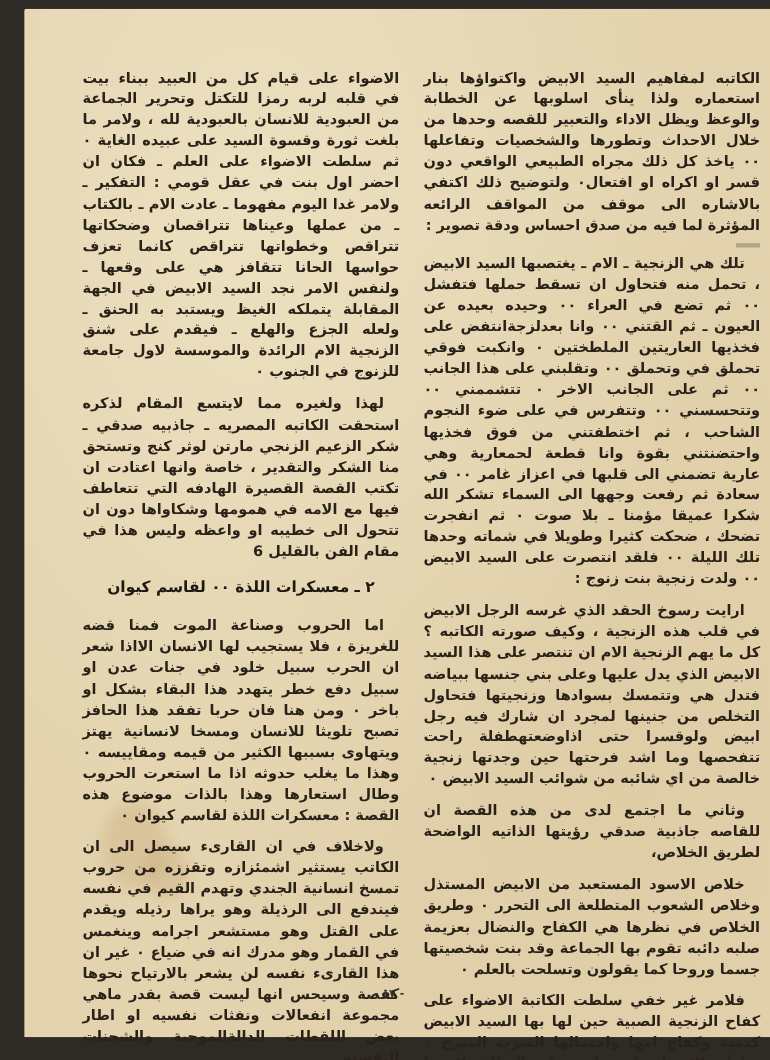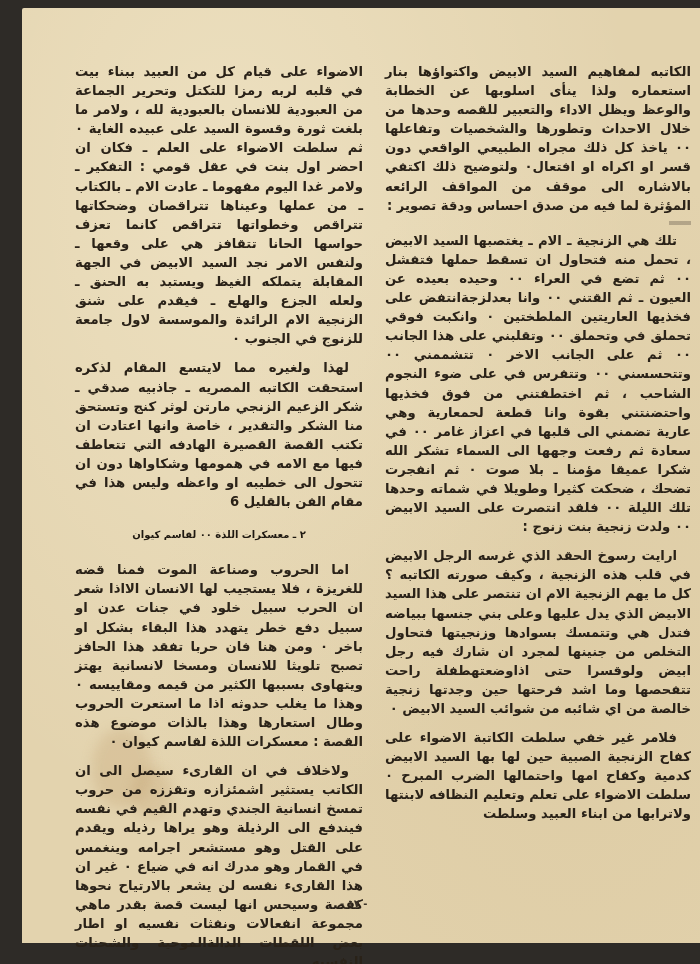--- a/index.html
+++ b/index.html
@@ -29,21 +29,21 @@
       direction: rtl; text-align: justify;
       color: #2a2218;
       font-size: 13.2px; line-height: 19.1px;
       font-weight: bold;
     }
     .col.right { left: 363px; width: 306px; }
     .col.left  { left: 53px;  width: 288px; }
     .col p { margin: 0 0 10px 0; text-indent: 14px; }
     .col p.noindent { text-indent: 0; }
     .heading {
-      text-align: center; font-size: 10px; font-weight: bold;
+      text-align: center; font-size: 14px; font-weight: bold;
       margin: 14px 0 16px 0; color: #1e1810;
     }
     .page-number {
       position: absolute; left: 318px; top: 890px;
       font-size: 10px; font-weight: bold; color: #3a3126;
       direction: ltr; letter-spacing: 2px;
     }
     .sep-mark {
       display: block; width: 22px; height: 4px; margin: -4px 0 6px 0;
       background: rgba(90,80,70,0.35);
@@ -54,20 +54,22 @@
 
 <div class="page">
   <div class="stain" style="left:70px; top:720px; width:60px; height:80px;"></div>
   <div class="stain" style="left:110px; top:760px; width:40px; height:50px;"></div>
 
   <div class="col right">
     <p class="noindent">الكاتبه لمفاهيم السيد الابيض واكتواؤها بنار استعماره ولذا ينأى اسلوبها عن الخطابة والوعظ ويظل الاداء والتعبير للقصه وحدها من خلال الاحداث وتطورها والشخصيات وتفاعلها ٠٠ ياخذ كل ذلك مجراه الطبيعي الواقعي دون قسر او اكراه او افتعال٠ ولتوضيح ذلك اكتفي بالاشاره الى موقف من المواقف الرائعه المؤثرة لما فيه من صدق احساس ودقة تصوير :</p>
     <span class="sep-mark"></span>
     <p>تلك هي الزنجية ـ الام ـ يغتصبها السيد الابيض ، تحمل منه فتحاول ان تسقط حملها فتفشل ٠٠ ثم تضع في العراء ٠٠ وحيده بعيده عن العيون ـ ثم القتني ٠٠ وانا بعدلزجةانتفض على فخذيها العاريتين الملطختين ٠ وانكبت فوقي تحملق في وتحملق ٠٠ وتقلبني على هذا الجانب ٠٠ ثم على الجانب الاخر ٠ تتشممني ٠٠ وتتحسسني ٠٠ وتتفرس في على ضوء النجوم الشاحب ، ثم اختطفتني من فوق فخذيها واحتضنتني بقوة وانا قطعة لحمعارية وهي عارية تضمني الى قلبها في اعزاز غامر ٠٠ في سعادة ثم رفعت وجهها الى السماء تشكر الله شكرا عميقا مؤمنا ـ بلا صوت ٠ ثم انفجرت تضحك ، ضحكت كثيرا وطويلا في شماته وحدها تلك الليلة ٠٠ فلقد انتصرت على السيد الابيض ٠٠ ولدت زنجية بنت زنوج :</p>
     <p>ارايت رسوخ الحقد الذي غرسه الرجل الابيض في قلب هذه الزنجية ، وكيف صورته الكاتبه ؟ كل ما يهم الزنجية الام ان تنتصر على هذا السيد الابيض الذي يدل عليها وعلى بني جنسها ببياضه فتدل هي وتتمسك بسوادها وزنجيتها فتحاول التخلص من جنينها لمجرد ان شارك فيه رجل ابيض ولوقسرا حتى اذاوضعتهطفلة راحت تتفحصها وما اشد فرحتها حين وجدتها زنجية خالصة من اي شائبه من شوائب السيد الابيض ٠</p>
+    <p>وثاني ما اجتمع لدى من هذه القصة ان للقاصه جاذبية صدقي رؤيتها الذاتيه الواضحة لطريق الخلاص،</p>
+    <p>خلاص الاسود المستعبد من الابيض المستذل وخلاص الشعوب المتطلعة الى التحرر ٠ وطريق الخلاص في نظرها هي الكفاح والنضال بعزيمة صلبه دائبه تقوم بها الجماعة وقد بنت شخصيتها جسما وروحا كما يقولون وتسلحت بالعلم ٠</p>
     <p>فلامر غير خفي سلطت الكاتبة الاضواء على كفاح الزنجية الصبية حين لها بها السيد الابيض كدمية وكفاح امها واحتمالها الضرب المبرح ٠ سلطت الاضواء على تعلم وتعليم النظافه لابنتها ولاترابها من ابناء العبيد وسلطت</p>
   </div>
 
   <div class="col left">
     <p class="noindent">الاضواء على قيام كل من العبيد ببناء بيت في قلبه لربه رمزا للتكتل وتحرير الجماعة من العبودية للانسان بالعبودية لله ، ولامر ما بلغت ثورة وقسوة السيد على عبيده الغاية ٠ ثم سلطت الاضواء على العلم ـ فكان ان احضر اول بنت في عقل قومي : التفكير ـ ولامر غدا اليوم مفهوما ـ عادت الام ـ بالكتاب ـ من عملها وعيناها تتراقصان وضحكاتها تتراقص وخطواتها تتراقص كانما تعزف حواسها الحانا تتقافز هي على وقعها ـ ولنفس الامر نجد السيد الابيض في الجهة المقابلة يتملكه الغيظ ويستبد به الحنق ـ ولعله الجزع والهلع ـ فيقدم على شنق الزنجية الام الرائدة والموسسة لاول جامعة للزنوج في الجنوب ٠</p>
     <p>لهذا ولغيره مما لايتسع المقام لذكره استحقت الكاتبه المصريه ـ جاذبيه صدقي ـ شكر الزعيم الزنجي مارتن لوثر كنج وتستحق منا الشكر والتقدير ، خاصة وانها اعتادت ان تكتب القصة القصيرة الهادفه التي تتعاطف فيها مع الامه في همومها وشكاواها دون ان تتحول الى خطيبه او واعظه وليس هذا في مقام الفن بالقليل 6</p>
     <div class="heading">٢ ـ معسكرات اللذة ٠٠ لقاسم كيوان</div>
     <p>اما الحروب وصناعة الموت فمنا قضه للغريزة ، فلا يستجيب لها الانسان الااذا شعر ان الحرب سبيل خلود في جنات عدن او سبيل دفع خطر يتهدد هذا البقاء بشكل او باخر ٠ ومن هنا فان حربا تفقد هذا الحافز تصبح تلويثا للانسان ومسخا لانسانية يهتز ويتهاوى بسببها الكثير من قيمه ومقاييسه ٠ وهذا ما يغلب حدوثه اذا ما استعرت الحروب وطال استعارها وهذا بالذات موضوع هذه القصة : معسكرات اللذة لقاسم كيوان ٠</p>
     <p>ولاخلاف في ان القارىء سيصل الى ان الكاتب يستثير اشمئزازه وتقززه من حروب تمسخ انسانية الجندي وتهدم القيم في نفسه فيندفع الى الرذيلة وهو يراها رذيله ويقدم على القتل وهو مستشعر اجرامه وينغمس في القمار وهو مدرك انه في ضياع ٠ غير ان هذا القارىء نفسه لن يشعر بالارتياح نحوها كقصة وسيحس انها ليست قصة بقدر ماهي مجموعة انفعالات ونفثات نفسيه او اطار بعض اللقطات الدالةالموحية والشحنات النفسيه</p>
 

